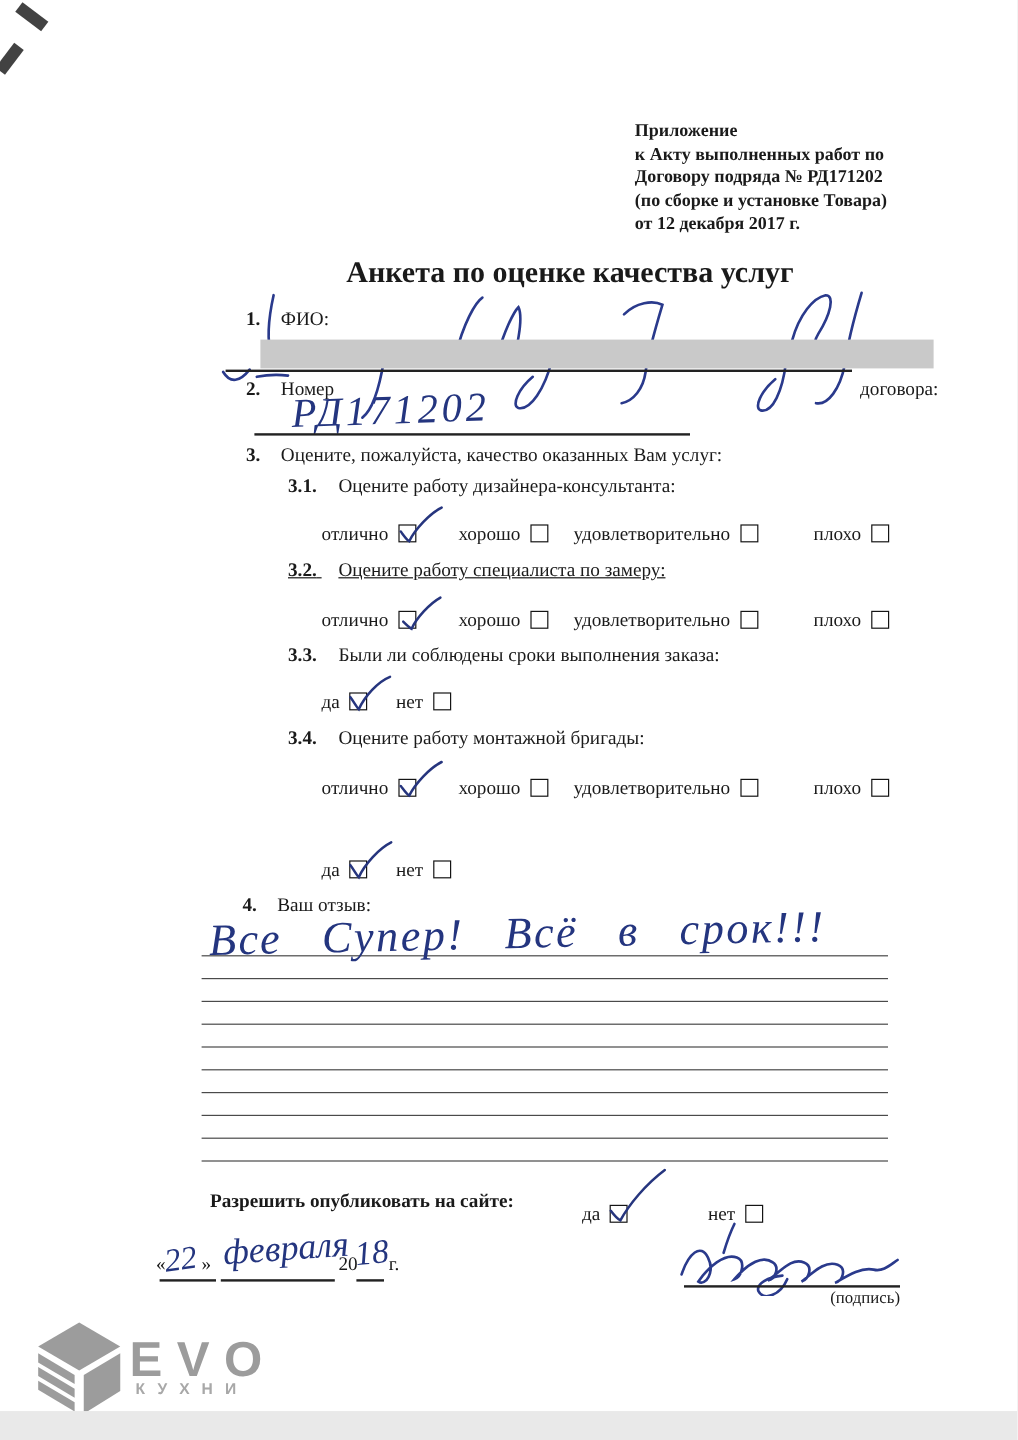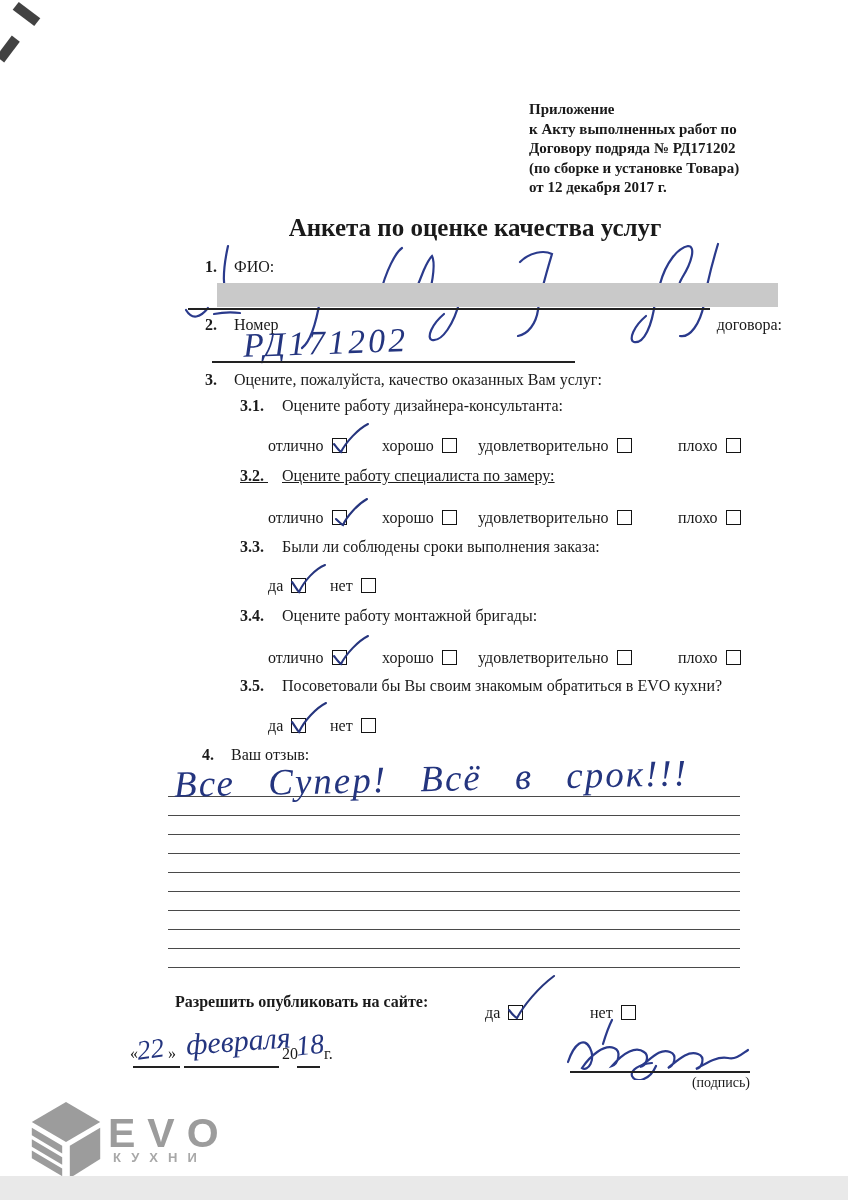--- a/index.html
+++ b/index.html
@@ -139,24 +139,20 @@
   </div>
   <div class="optrow" style="top:638px;">
     <span class="opt" style="left:268px;"><span>отлично</span><span class="checkbox checked"><svg class="tick" width="40" height="32">
             <path class="tickpath" d="M4,21 C7,25 9,28 11,29 C16,19 28,6 38,1"></path>
           </svg></span></span>
     <span class="opt" style="left:382px;"><span>хорошо</span><span class="checkbox"></span></span>
     <span class="opt" style="left:478px;"><span>удовлетворительно</span><span class="checkbox"></span></span>
     <span class="opt" style="left:678px;"><span>плохо</span><span class="checkbox"></span></span>
   </div>
 
-  <div class="abs row" style="left:240px;top:677px;">
-    <span class="qnum">3.5.</span>
-    <span style="margin-left:14px;">Посоветовали бы Вы своим знакомым обратиться в EVO кухни?</span>
-  </div>
   <div class="optrow" style="top:706px;">
     <span class="opt" style="left:268px;"><span>да</span><span class="checkbox checked"><svg class="tick" width="40" height="32">
             <path class="tickpath" d="M3,19 C6,23 8,27 10,29 C15,18 27,5 37,0"></path>
           </svg></span></span>
     <span class="opt" style="left:330px;"><span>нет</span><span class="checkbox"></span></span>
   </div>
 
   <div class="abs row" style="left:202px;top:746px;">
     <span class="qnum">4.</span>
     <span style="margin-left:13px;">Ваш отзыв:</span>

